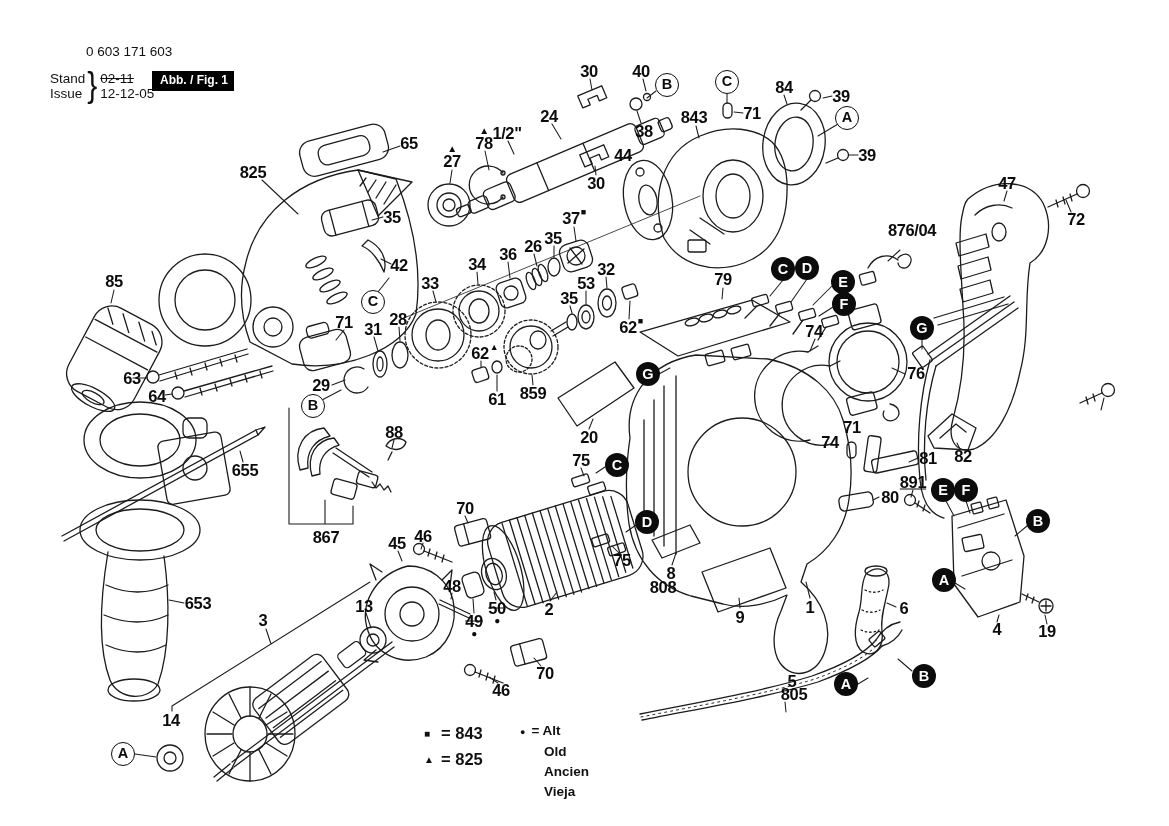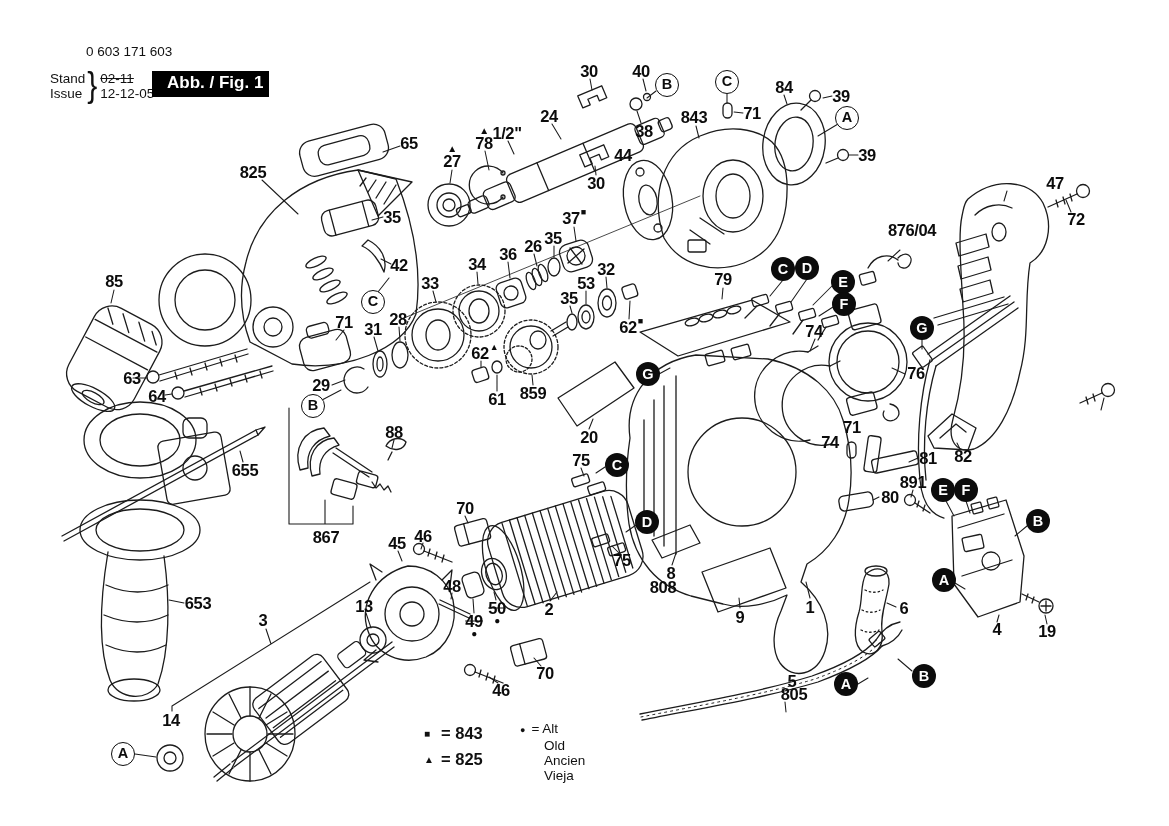--- a/index.html
+++ b/index.html
@@ -19,25 +19,25 @@
   .ref-letter.outline{border:1.8px solid #0c0c0c;background:#fff;color:#0c0c0c;line-height:21px;}
   .ref-letter.filled{background:#0c0c0c;color:#fff;line-height:24px;}
   .header{position:absolute;left:42px;top:44px;z-index:3;font-size:13.5px;}
   .pn{margin-left:44px;margin-bottom:10px;}
   .stand-issue{display:flex;align-items:center;margin-left:8px;}
   .si-labels div{line-height:15px;}
   .si-brace{font-size:30px;font-weight:400;margin:0 3px 0 2px;transform:scaleY(1.15);}
   .si-values div{line-height:15px;}
   .strike{text-decoration:line-through;}
   .fig-badge{position:absolute;left:110px;top:27px;background:#000;color:#fff;
-             font-weight:bold;font-size:17px;padding:2px 6px 4px 15px;white-space:nowrap;}
+             font-weight:bold;font-size:12px;padding:2px 6px 4px 8px;white-space:nowrap;}
   .legend-symbols{position:absolute;left:424px;top:720px;z-index:3;font-weight:bold;font-size:16.5px;}
   .legend-symbols .row{display:flex;align-items:center;height:26px;}
   .legend-symbols .sym{width:17px;font-size:10px;}
-  .legend-dot{position:absolute;left:520px;top:721px;z-index:3;font-weight:normal;font-size:13.5px;line-height:15px;}
+  .legend-dot{position:absolute;left:520px;top:721px;z-index:3;font-weight:bold;font-size:13.5px;line-height:20px;}
   .legend-dot .sym{font-size:9px;margin-right:6px;}
   .legend-dot .alts{margin-left:24px;}
   .clutch-note{position:absolute;left:624px;top:708px;z-index:3;font-size:13.5px;line-height:14.6px;}
   .disclaimer{position:absolute;left:979px;top:719px;z-index:3;font-size:13.5px;line-height:14.8px;}
 </style>
 </head>
 <body>
 
 <div class="stage">
 
@@ -419,21 +419,21 @@
       <div class="part-label" style="left: 452px; top: 161px;">27<span class="marker m-t">▲</span></div>
       <div class="part-label" style="left: 409px; top: 143px;">65</div>
       <div class="part-label" style="left: 253px; top: 172px;">825</div>
       <div class="part-label" style="left: 623px; top: 155px;">44</div>
       <div class="part-label" style="left: 596px; top: 183px;">30</div>
       <div class="part-label" style="left: 694px; top: 117px;">843</div>
       <div class="part-label" style="left: 752px; top: 113px;">71</div>
       <div class="part-label" style="left: 784px; top: 87px;">84</div>
       <div class="part-label" style="left: 841px; top: 96px;">39</div>
       <div class="part-label" style="left: 867px; top: 155px;">39</div>
-      <div class="part-label" style="left: 1007px; top: 183px; margin-left: 48px;">47</div>
+      <div class="part-label" style="left: 1007px; top: 183px;">47</div>
       <div class="part-label" style="left: 1076px; top: 219px;">72</div>
       <div class="part-label" style="left: 392px; top: 217px;">35</div>
       <div class="part-label" style="left: 399px; top: 265px;">42</div>
       <div class="part-label" style="left: 571px; top: 218px;">37<span class="marker m-r">■</span></div>
       <div class="part-label" style="left: 553px; top: 238px;">35</div>
       <div class="part-label" style="left: 533px; top: 246px;">26</div>
       <div class="part-label" style="left: 508px; top: 254px;">36</div>
       <div class="part-label" style="left: 477px; top: 264px;">34</div>
       <div class="part-label" style="left: 430px; top: 283px;">33</div>
       <div class="part-label" style="left: 586px; top: 283px;">53</div>
@@ -456,21 +456,21 @@
       <div class="part-label" style="left: 916px; top: 373px;">76</div>
       <div class="part-label" style="left: 589px; top: 437px;">20</div>
       <div class="part-label" style="left: 830px; top: 442px;">74</div>
       <div class="part-label" style="left: 852px; top: 427px;">71</div>
       <div class="part-label" style="left: 928px; top: 458px;">81</div>
       <div class="part-label" style="left: 963px; top: 456px;">82</div>
       <div class="part-label" style="left: 394px; top: 432px;">88</div>
       <div class="part-label" style="left: 245px; top: 470px;">655</div>
       <div class="part-label" style="left: 326px; top: 537px;">867</div>
       <div class="part-label" style="left: 581px; top: 460px;">75</div>
-      <div class="part-label" style="left: 913px; top: 482px;">891</div>
+      <div class="part-label" style="left: 913px; top: 482px; text-decoration: underline;">891</div>
       <div class="part-label" style="left: 890px; top: 497px;">80</div>
       <div class="part-label" style="left: 465px; top: 508px;">70</div>
       <div class="part-label" style="left: 397px; top: 543px;">45</div>
       <div class="part-label" style="left: 423px; top: 536px;">46</div>
       <div class="part-label" style="left: 452px; top: 586px;">48</div>
       <div class="part-label" style="left: 622px; top: 560px;">75</div>
       <div class="part-label" style="left: 671px; top: 573px;">8</div>
       <div class="part-label" style="left: 663px; top: 587px;">808</div>
       <div class="part-label" style="left: 549px; top: 609px;">2</div>
       <div class="part-label struck" style="left: 497px; top: 608px;">50<span class="marker m-b">●</span></div>

